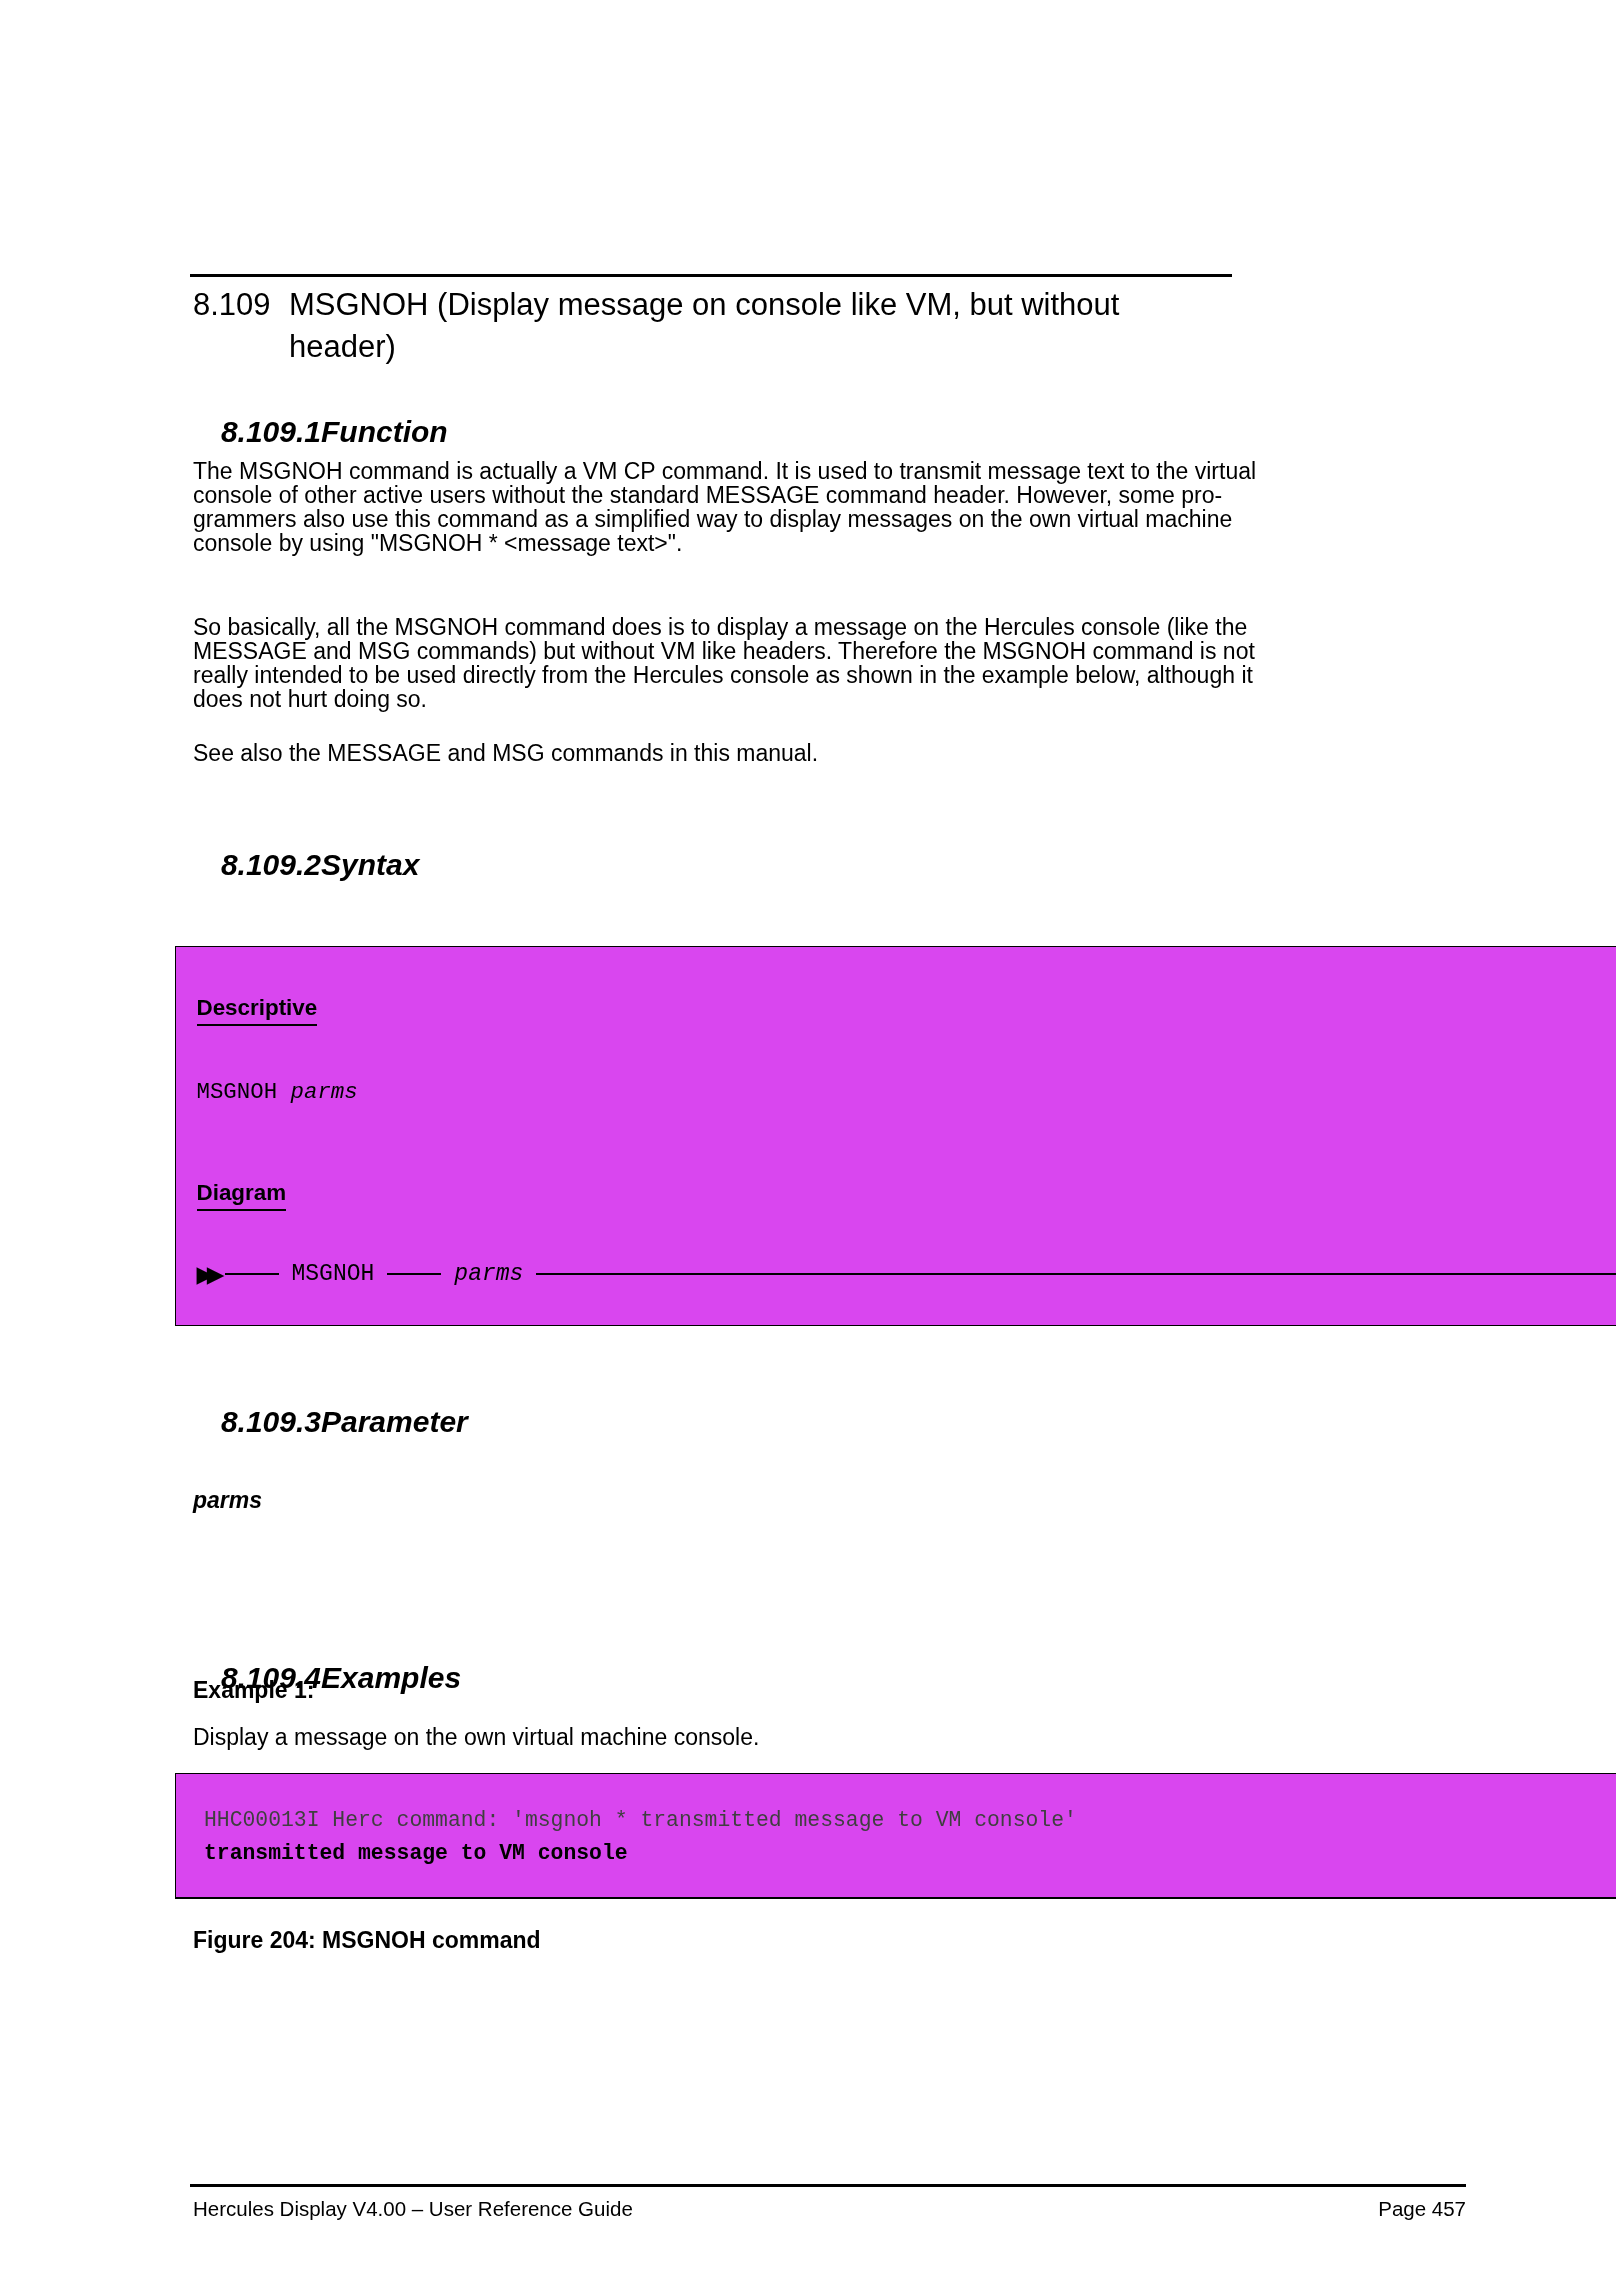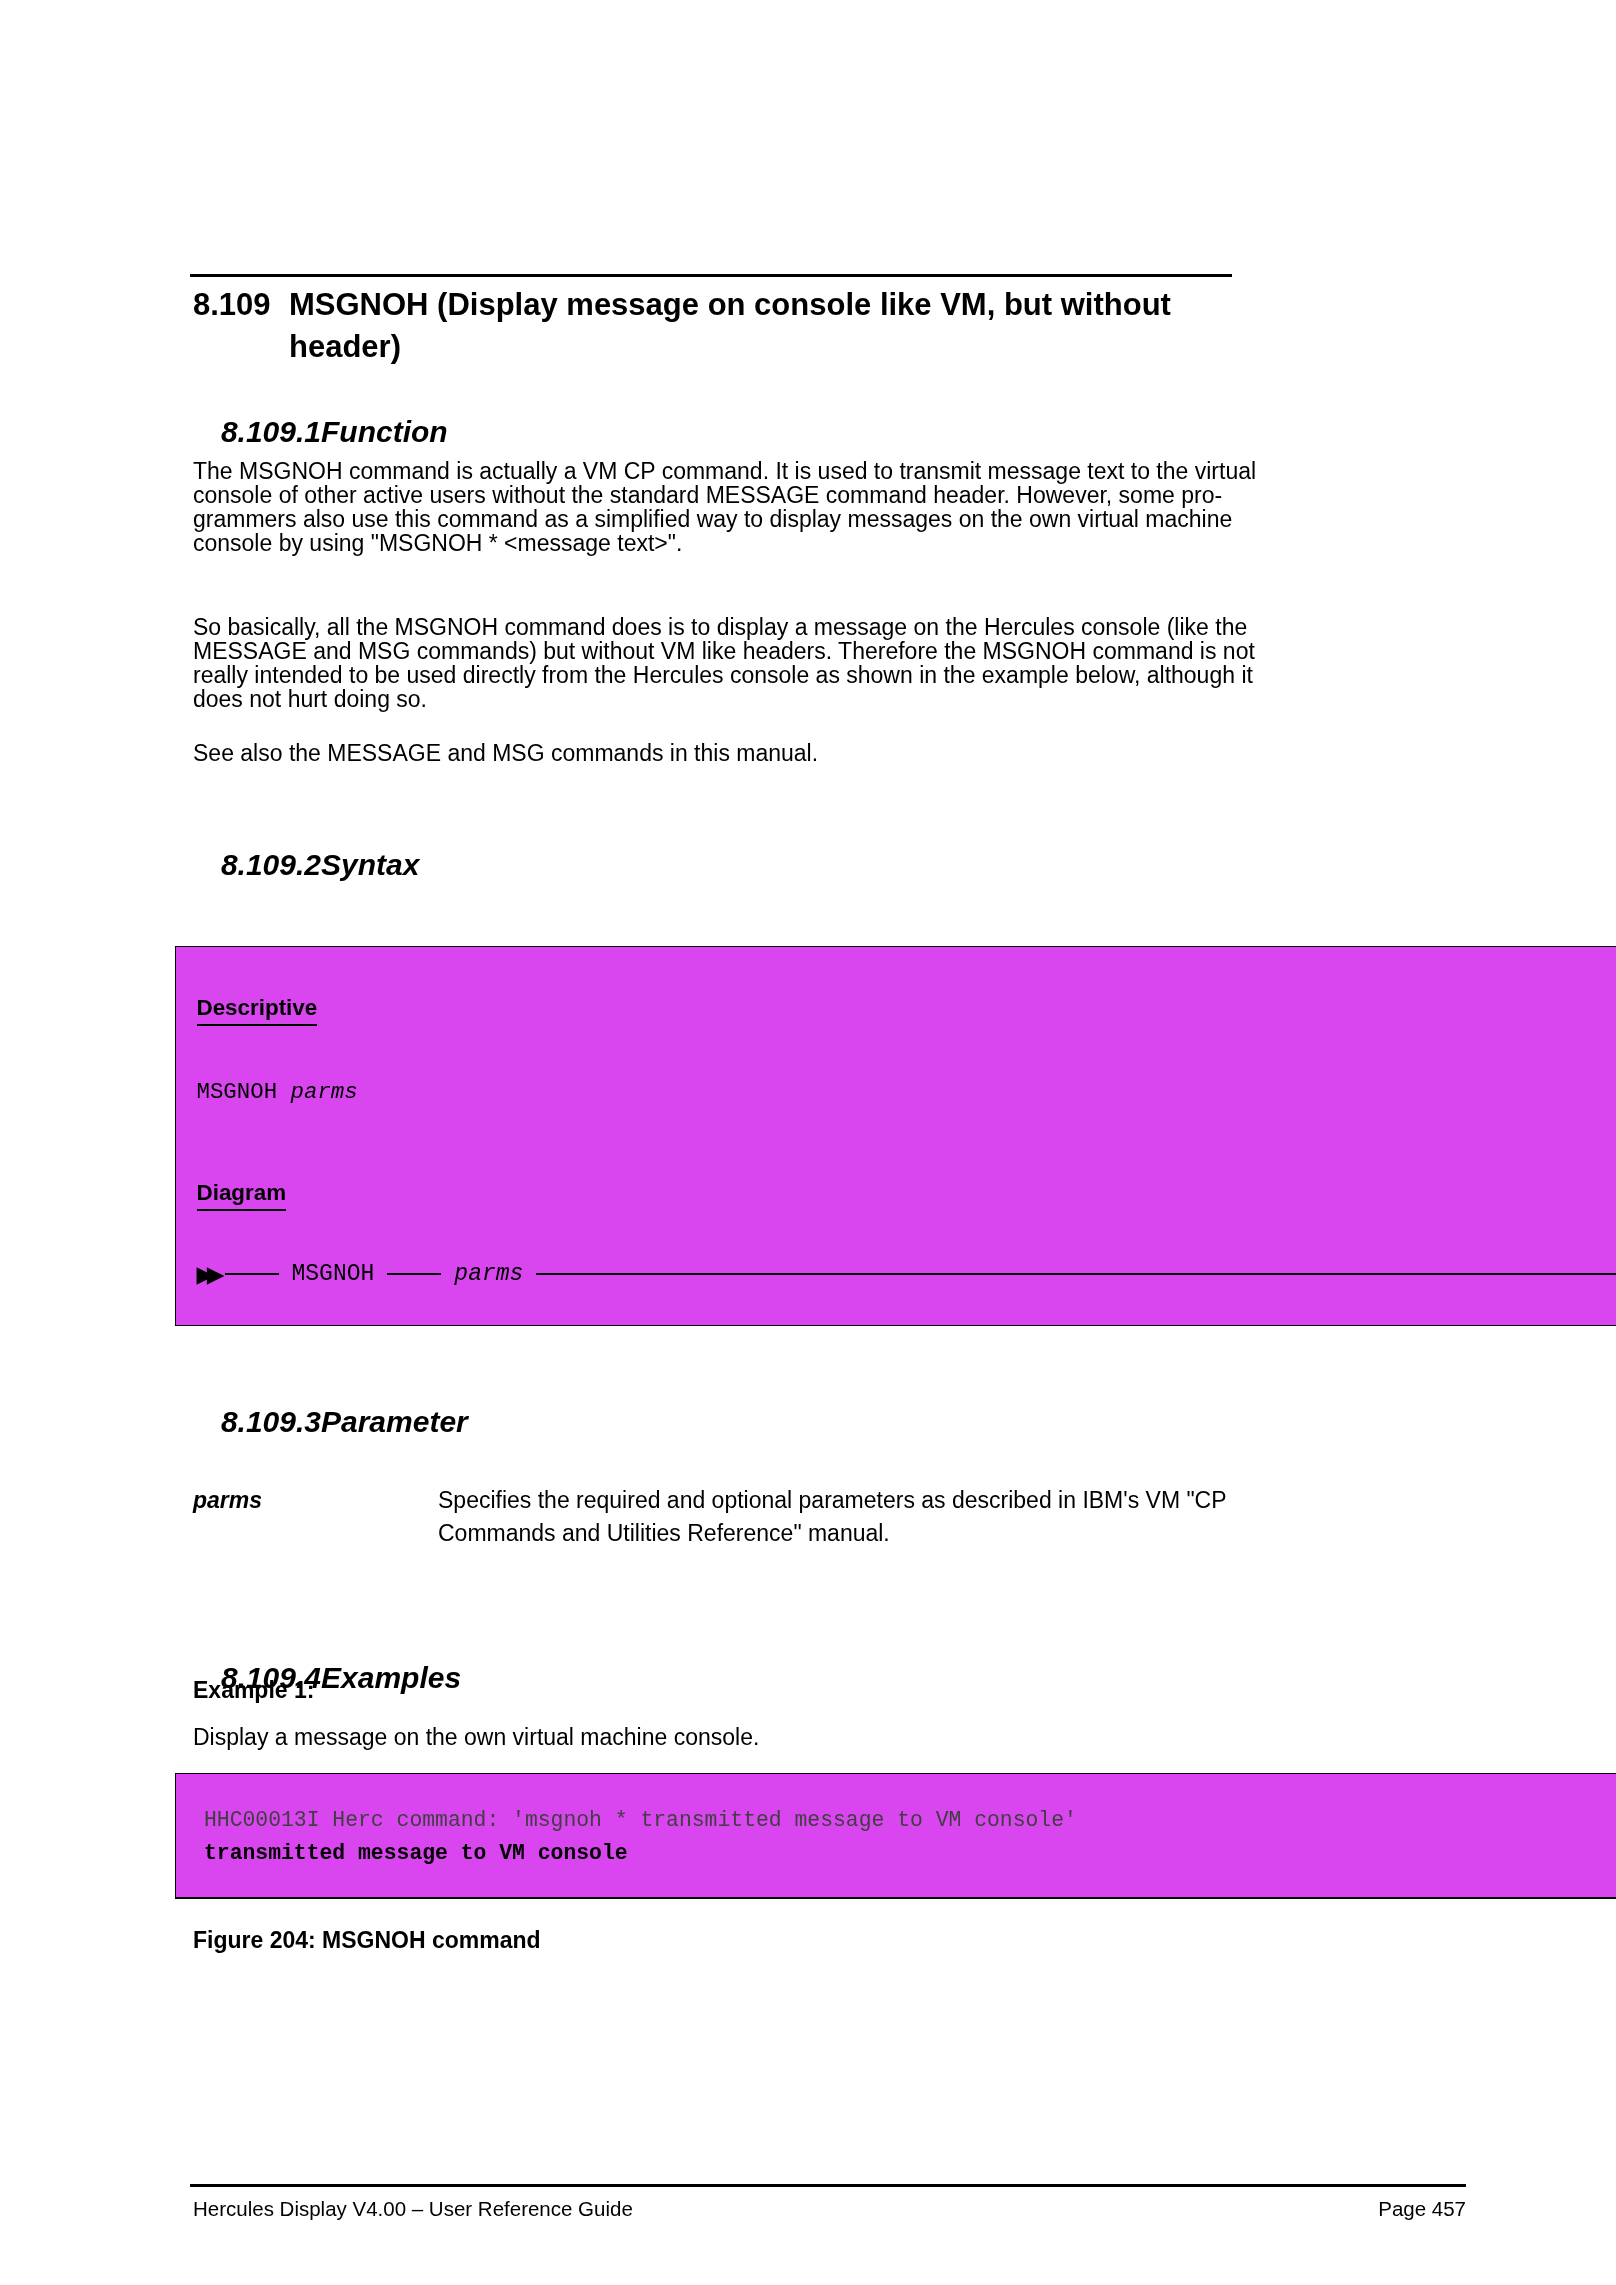--- a/index.html
+++ b/index.html
@@ -9,21 +9,21 @@
     height:2286px;
     background:#ffffff;
     font-family:"Liberation Sans", sans-serif;
     color:#000;
     overflow:hidden;
   }
   .rule{position:absolute;background:#000;height:2.8px;}
   
   .h1{
     position:absolute;left:193px;display:flex;
-    font-size:31px;font-weight:bold;line-height:42px;
+    font-size:31px;font-weight:normal;line-height:42px;
   }
   .h1-num{width:96px;flex:0 0 96px;}
   .h1-text{white-space:pre-line;}
   
   .h2{
     position:absolute;left:193px;display:flex;
     font-size:30px;font-weight:bold;font-style:italic;line-height:37px;text-align:right;
   }
   .h2-num{width:128px;flex:0 0 128px;}
   
@@ -137,22 +137,20 @@
     </div>
   </div>
 
   <div class="h2" style="top:1403px;">
     <span class="h2-num">8.109.3</span>
     <span class="h2-label">Parameter</span>
   </div>
 
   <div class="param-row" style="top:1484px;">
     <span class="param-term">parms</span>
-    <div class="param-def">Specifies the required and optional parameters as described in IBM's VM "CP
-Commands and Utilities Reference" manual.</div>
   </div>
 
   <div class="h2" style="top:1622px;margin-top:37px;">
     <span class="h2-num">8.109.4</span>
     <span class="h2-label">Examples</span>
   </div>
 
   <div class="body-text bold" style="top:1678px;">Example 1:</div>
 
   <div class="body-text" style="top:1725px;">Display a message on the own virtual machine console.</div>

